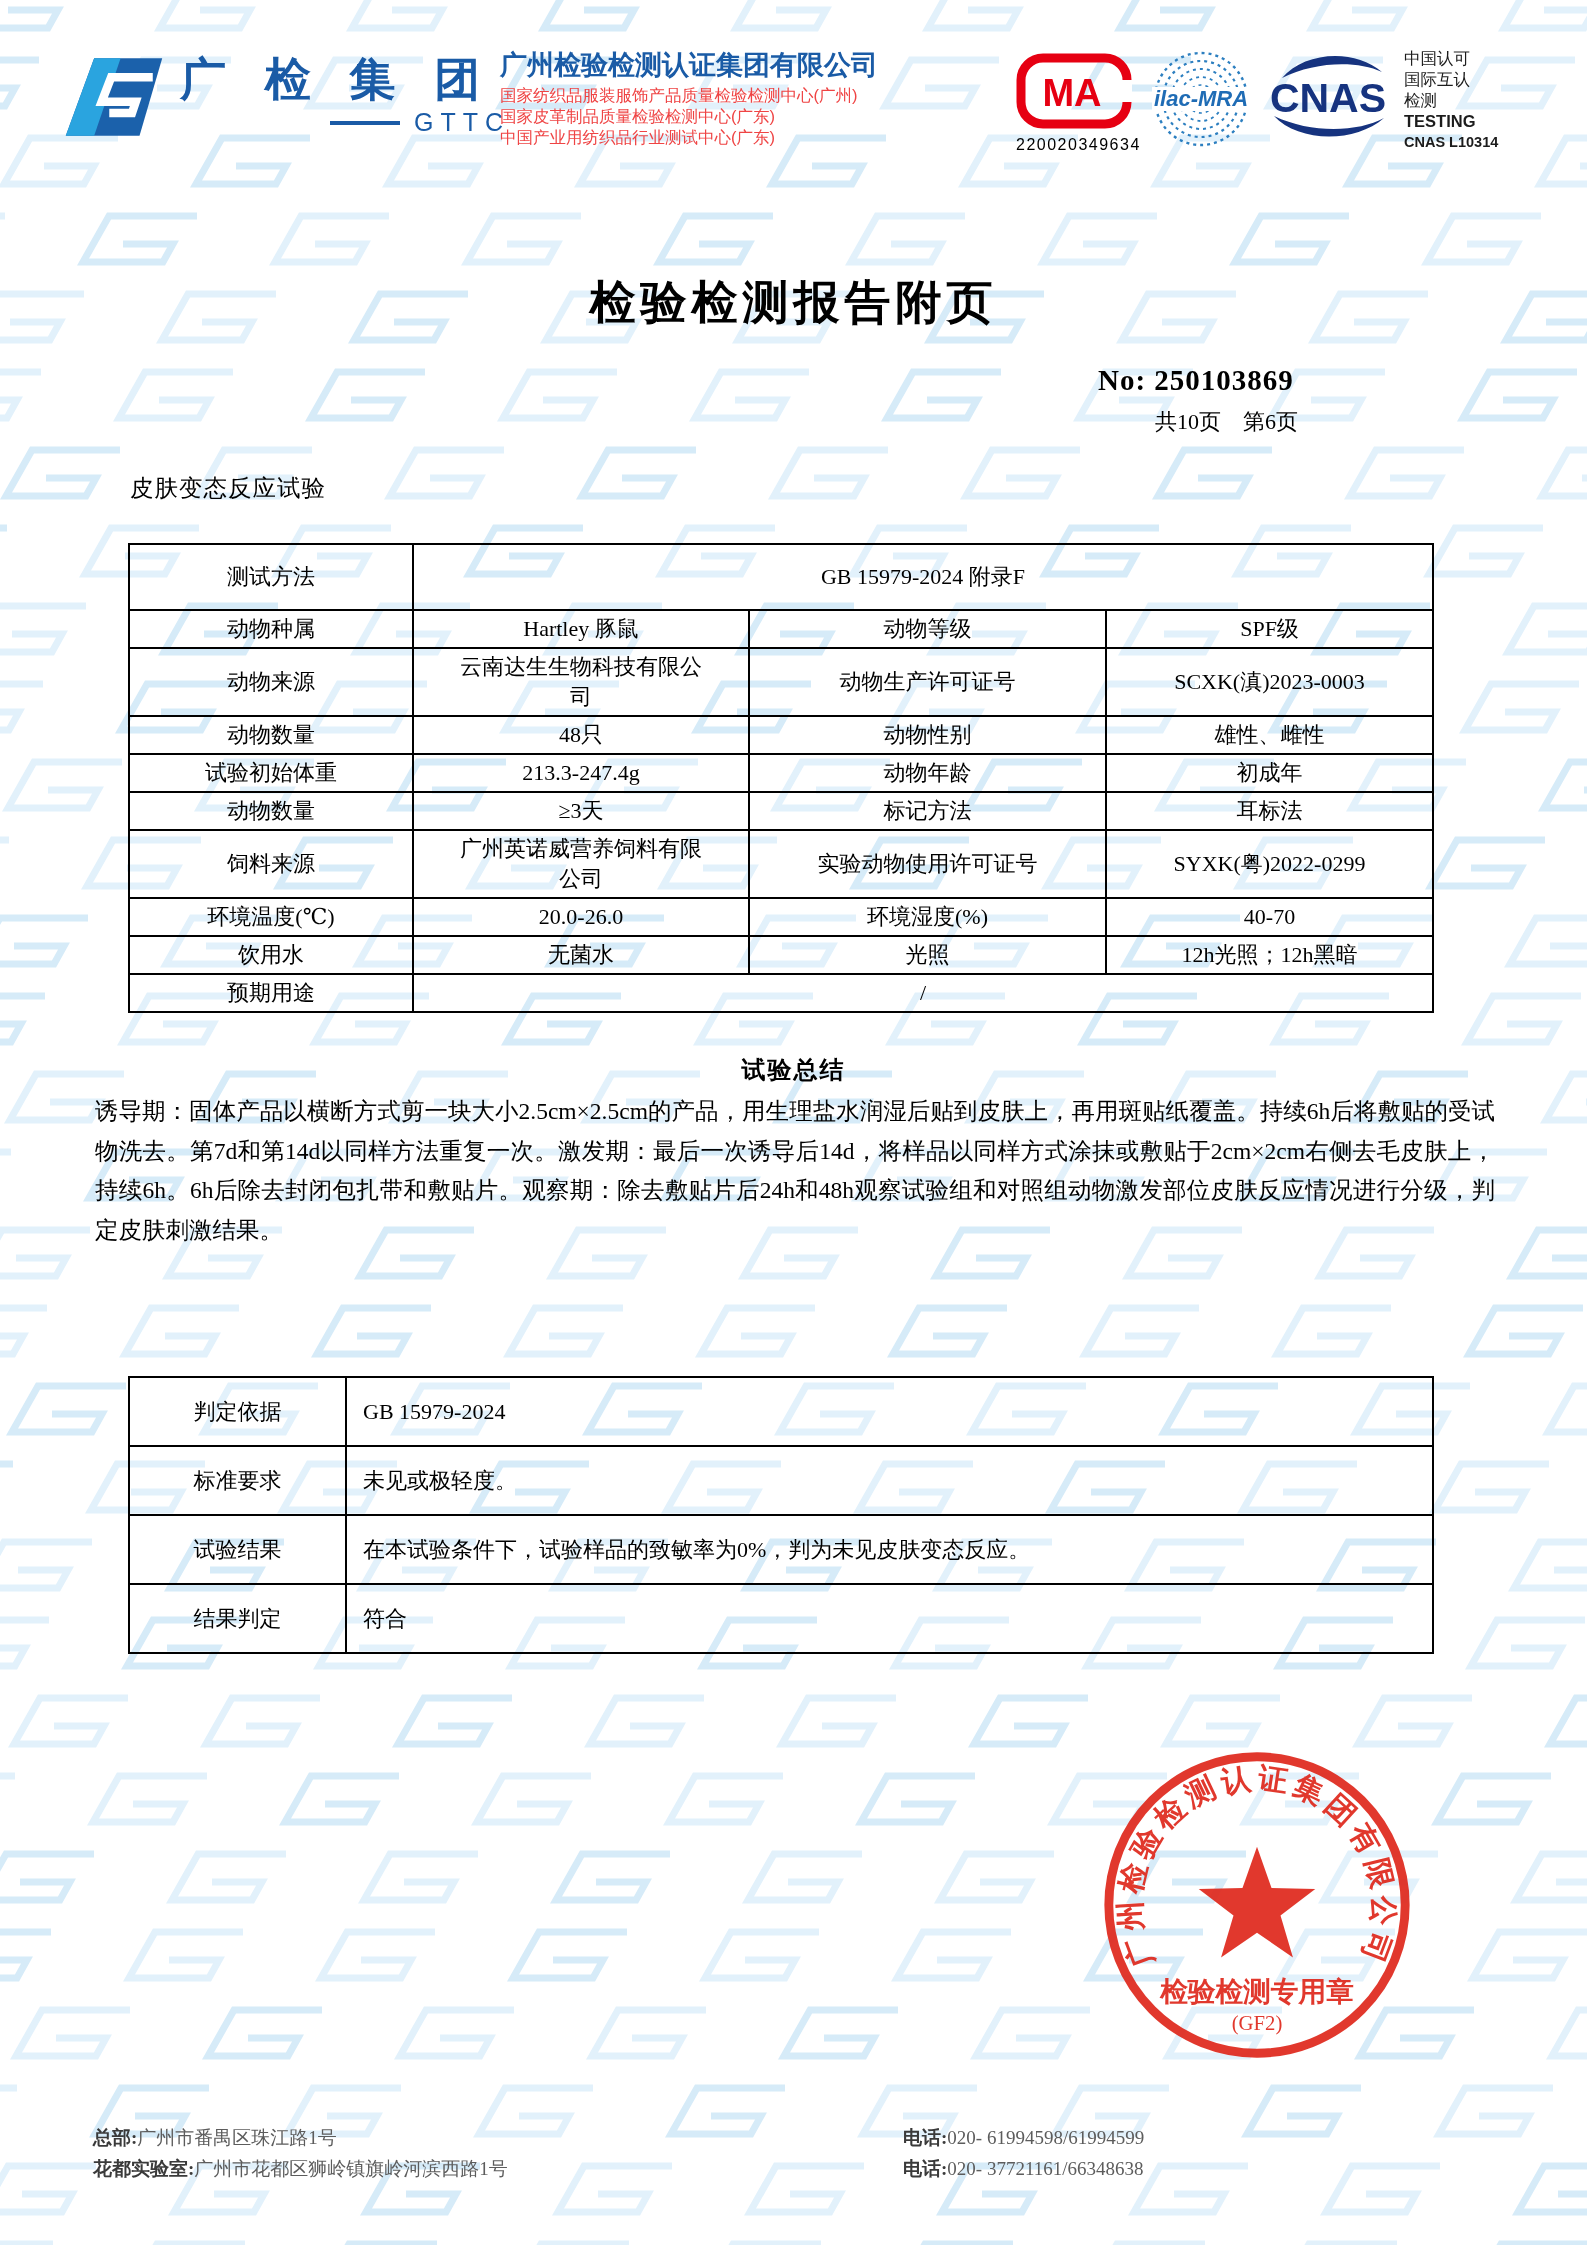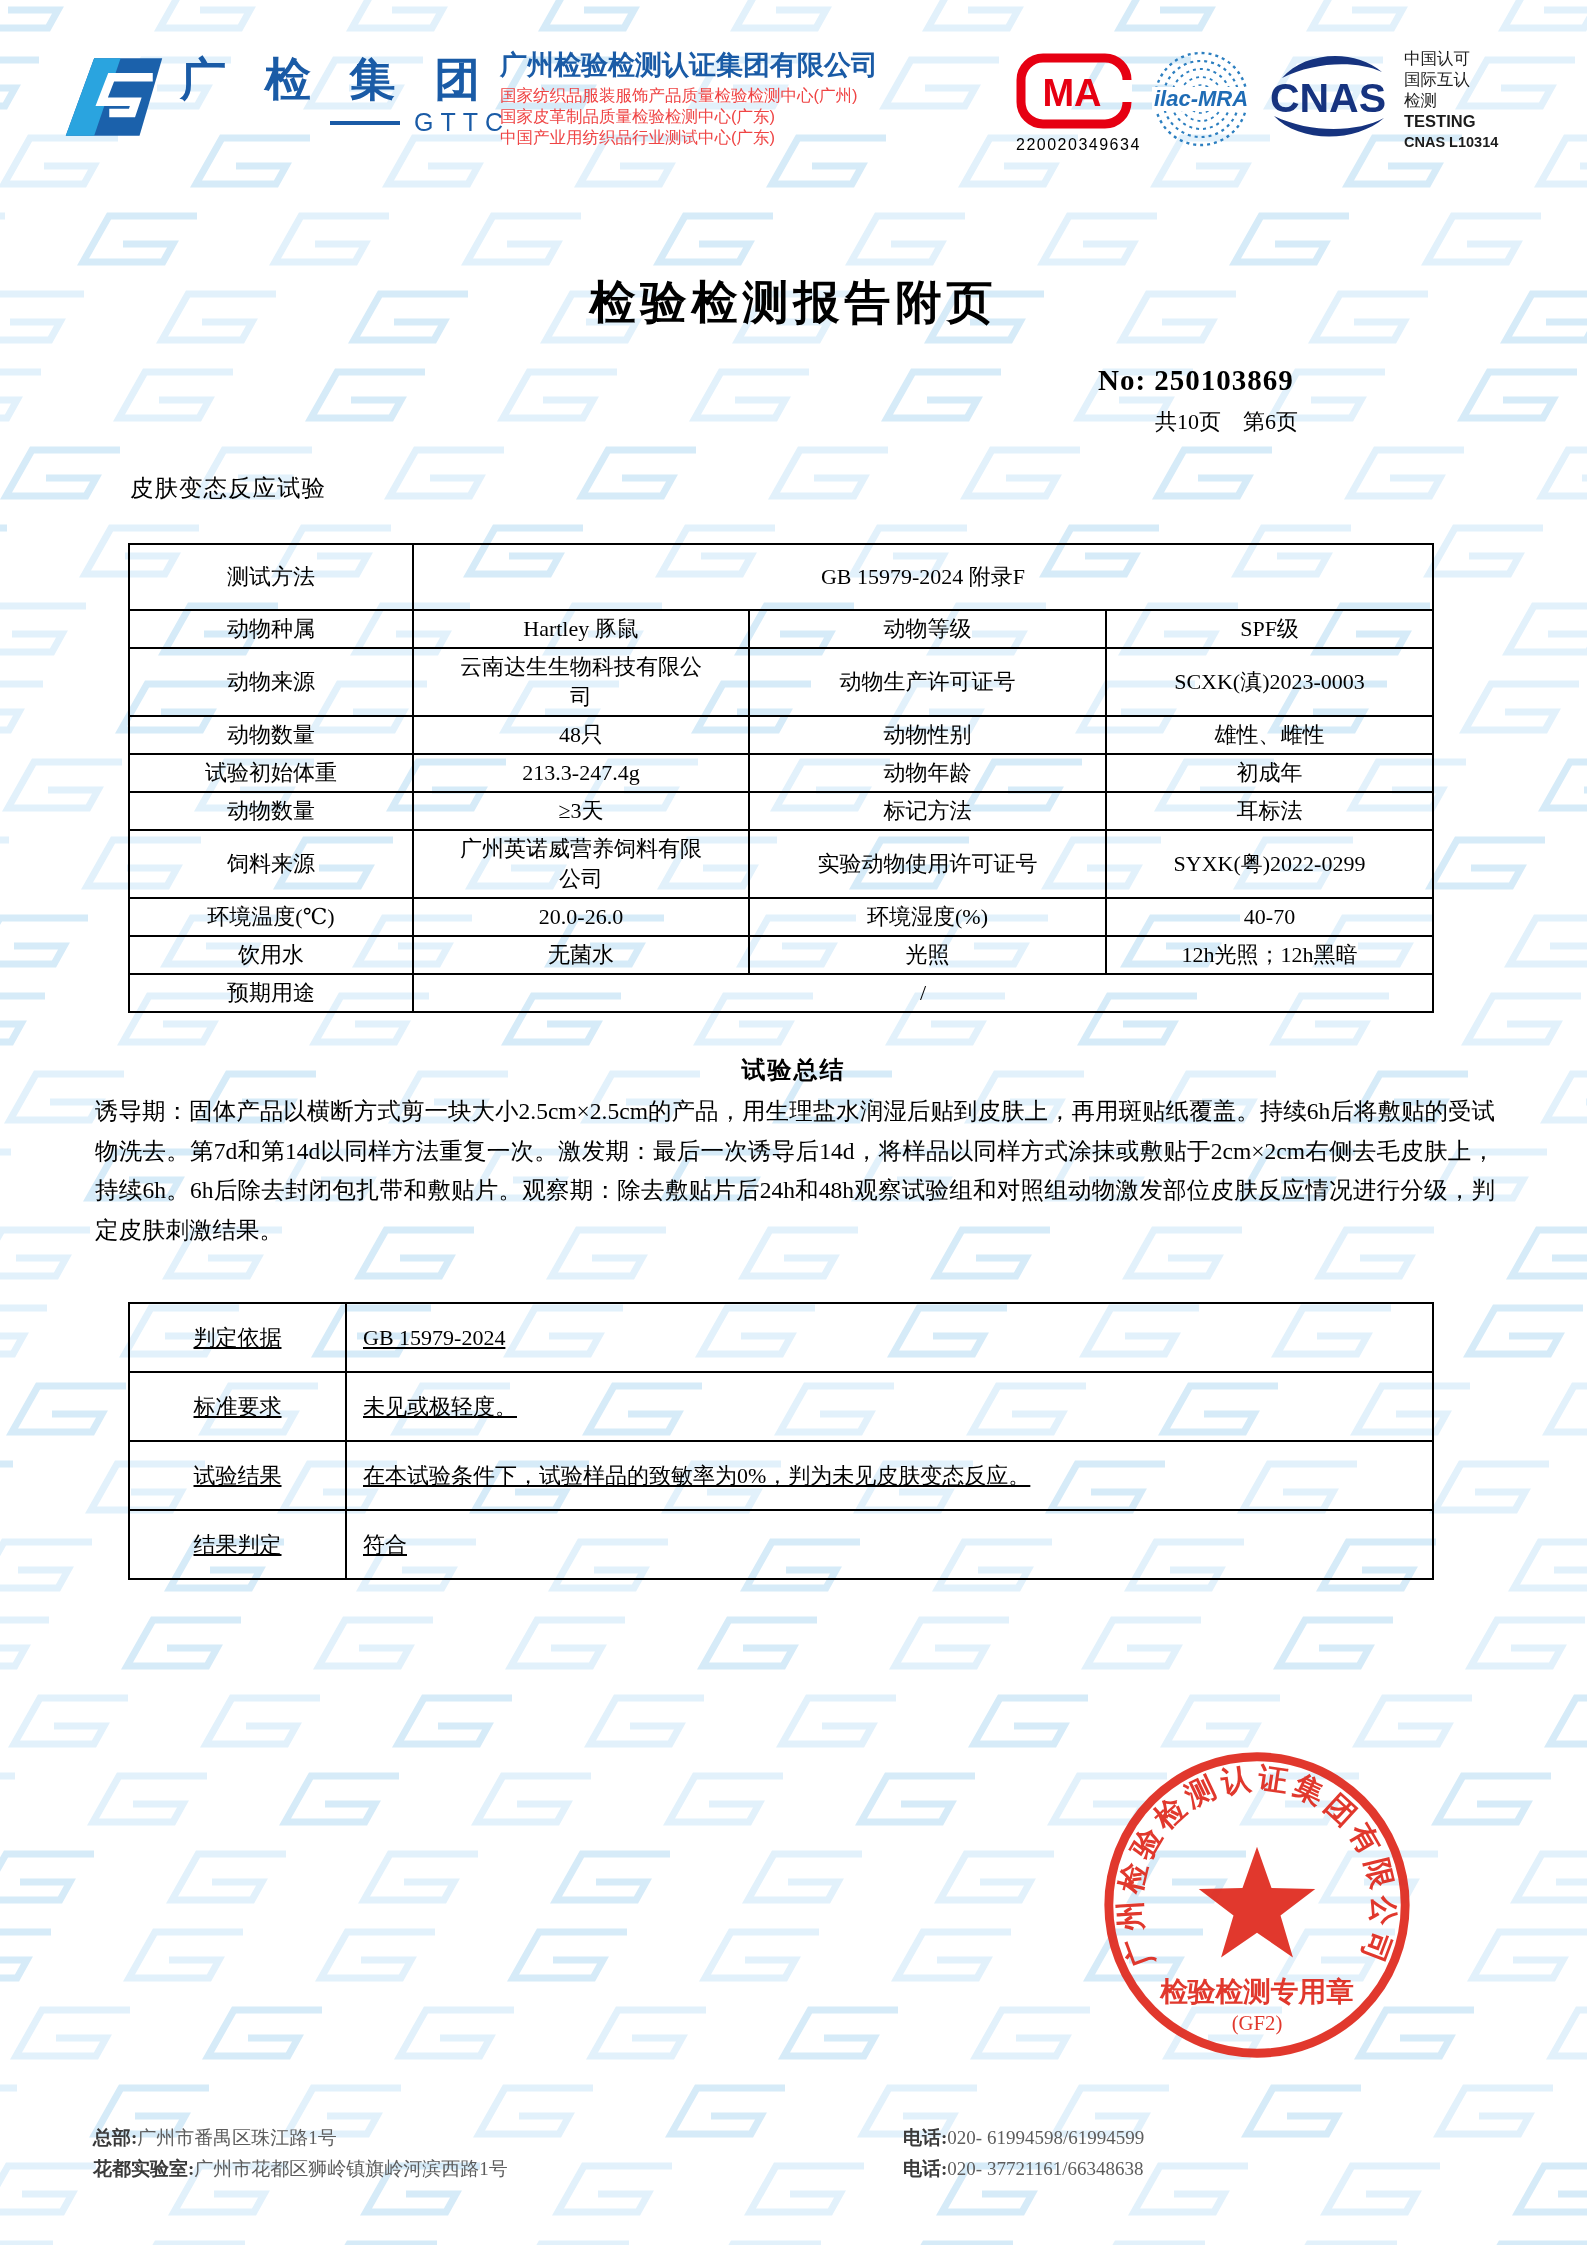--- a/index.html
+++ b/index.html
@@ -29,21 +29,21 @@
   .report-title{left:0;right:0;top:272px;text-align:center;font-size:46px;font-weight:bold;letter-spacing:5px;}
   .no-line{left:1098px;top:364px;font-size:29px;font-weight:bold;letter-spacing:1px;}
   .pages-line{left:1155px;top:407px;font-size:22px;}
   .section-title{left:130px;top:472px;font-size:23.5px;letter-spacing:1px;}
 
   
   table{border-collapse:collapse;table-layout:fixed;}
   td{border:2px solid #000;font-size:22px;text-align:center;vertical-align:middle;
      padding:3px 38px;line-height:30px;word-break:break-all;}
   #table1{left:128px;top:543px;width:1304px;}
-  #table2{left:128px;top:1302px;width:1304px;text-decoration:underline;}
+  #table2{left:128px;top:1376px;width:1304px;}
   #table2 td{padding:3px 16px;}
   #table2 td.lbl{text-align:center;padding:3px 6px;}
   #table2 td.val{text-align:left;}
 
   
   .summary-heading{left:0;right:0;top:1054px;text-align:center;font-size:24px;font-weight:bold;letter-spacing:2px;}
   .summary-body{left:95px;top:1092px;width:1400px;font-size:23.5px;line-height:39.5px;text-align:justify;}
 
   
   .stamp{left:1094px;top:1742px;opacity:.93;}

